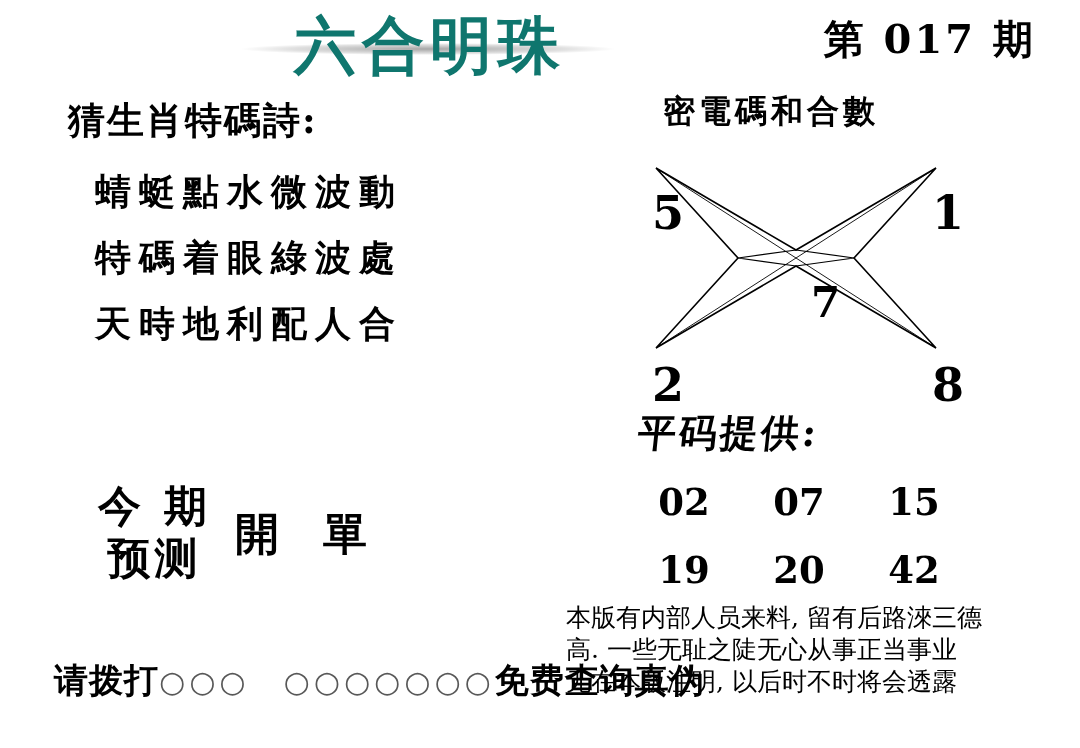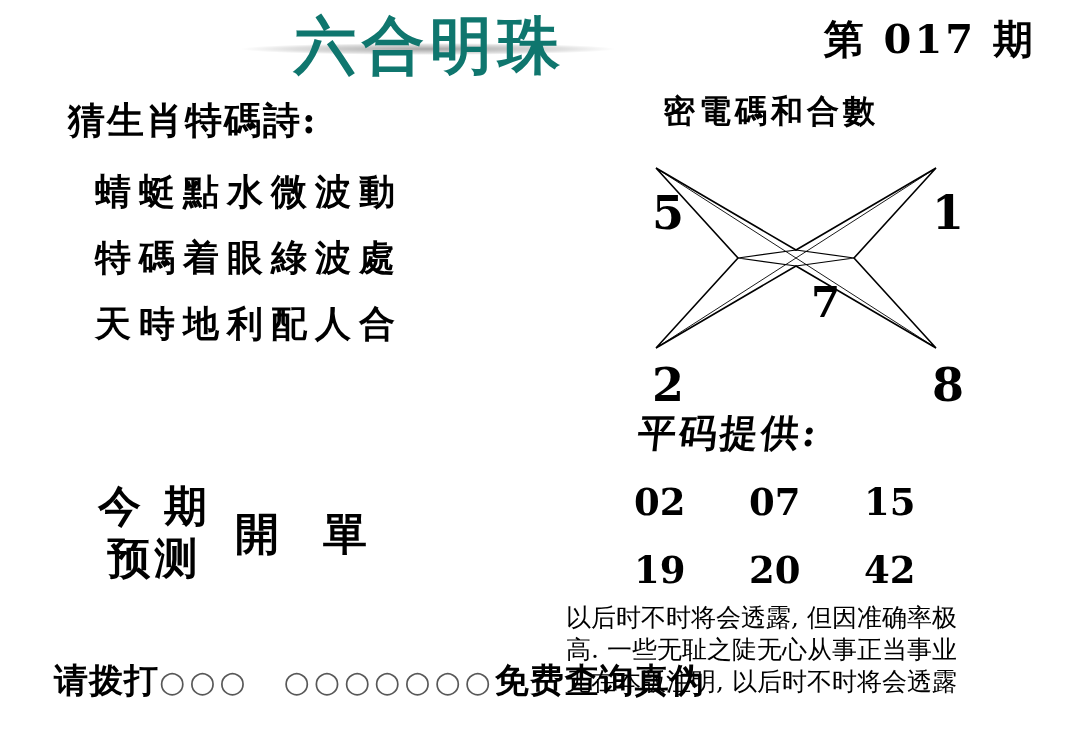--- a/index.html
+++ b/index.html
@@ -214,21 +214,21 @@
     width: 330px;
   }
   .ping-row {
     display: flex;
     justify-content: space-between;
     font-family: "DejaVu Serif", serif;
     font-weight: bold;
     font-size: 37px;
     line-height: 68px;
   }
-  .ping-row span { width: 100px; text-align: left; }
+  .ping-row span { width: 100px; text-align: center; }
 
   .notice {
     position: absolute;
     left: 10px;
     top: 512px;
     width: 510px;
     font-family: "DejaVu Serif", serif;
     font-size: 25px;
     line-height: 32px;
     letter-spacing: 0px;
@@ -292,19 +292,19 @@
         <span>15</span>
       </div>
       <div class="ping-row">
         <span>19</span>
         <span>20</span>
         <span>42</span>
       </div>
     </div>
 
     <div class="notice">
-      <div>以后时不时将会透露, 但因准确率极</div>
+      <div>本版有内部人员来料, 留有后路淶三德</div>
       <div>高. 一些无耻之陡无心从事正当事业</div>
       <div>无在本版注明, 以后时不时将会透露</div>
     </div>
   </div>
 
 </div>
 
 </body></html>

